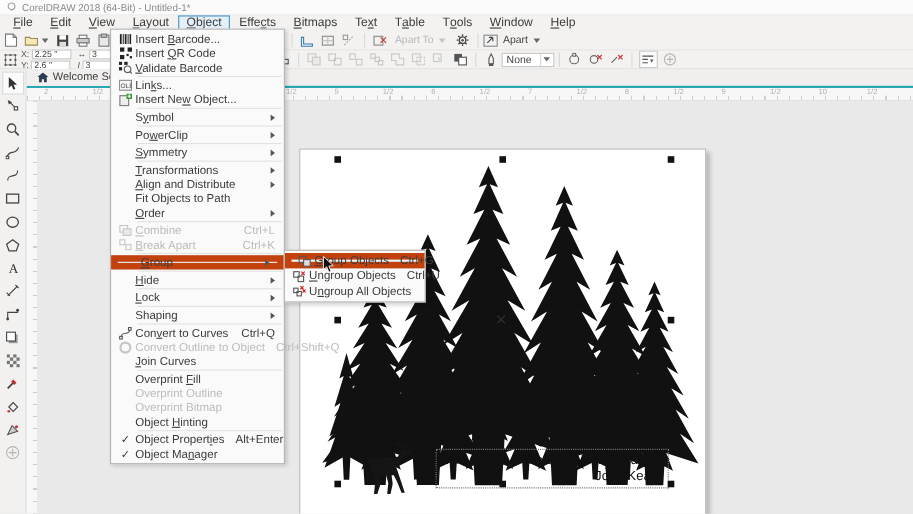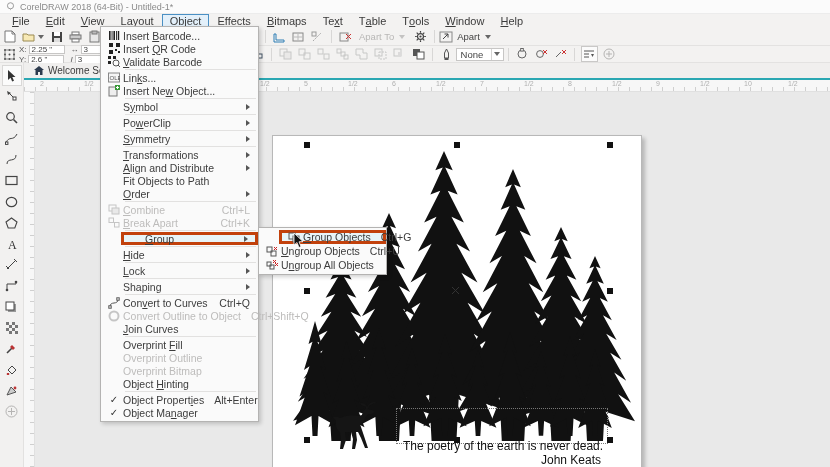--- a/index.html
+++ b/index.html
@@ -56,38 +56,38 @@
   .toolbox{left:0;top:63px;width:24px;height:404px;background:#f2f1f0;border-right:1px solid #e2e1e0;
            box-sizing:border-box;display:flex;flex-direction:column;align-items:center;padding-top:2px;}
   .tool{width:20px;height:21px;display:flex;align-items:center;justify-content:center;}
   
   .canvas{left:35px;top:92px;width:795px;height:375px;background:#e9e9e9;}
   .page{position:absolute;left:237px;top:43px;width:370px;height:340px;background:#fff;
         border:1px solid #b8b8b8;box-shadow:3px 3px 4px rgba(0,0,0,.22);box-sizing:border-box;}
   .handle{position:absolute;width:6px;height:6px;background:#111;}
   .quotebox{position:absolute;left:123px;top:272px;width:212px;height:36px;border:1px dotted #777;
             box-sizing:border-box;font-size:12px;color:#111;padding:2px 6px 0 6px;}
-  .quotebox .l1{text-align:center;white-space:nowrap;margin-top:28px;}
+  .quotebox .l1{text-align:center;white-space:nowrap;}
   .quotebox .l2{text-align:right;}
   
   .menu{left:100px;top:26px;width:159px;background:#fafafa;border:1px solid #b4b3b2;
         box-shadow:2px 2px 4px rgba(0,0,0,.18);padding:2px 0;box-sizing:border-box;z-index:50;}
   .submenu{left:258px;top:227px;width:129px;background:#fafafa;border:1px solid #b4b3b2;
         box-shadow:2px 2px 4px rgba(0,0,0,.18);padding:2px 0;box-sizing:border-box;z-index:55;}
   .mi{display:flex;align-items:center;height:13px;padding:0 7px 0 3px;font-size:10.5px;color:#3c3c3c;
       box-sizing:border-box;border:1px solid transparent;}
   .submenu .mi{height:14px;}
   .mi .ic{width:18px;flex:0 0 auto;display:flex;align-items:center;justify-content:center;}
   .mi .lbl{white-space:nowrap;text-align:center;}
   .mi .sc{margin-left:auto;padding-left:10px;white-space:nowrap;}
   .mi .sub-arr{margin-left:auto;width:0;height:0;border-top:3px solid transparent;
                border-bottom:3px solid transparent;border-left:4px solid #555;}
   .mi.disabled{color:#bdbcbb;}
   .mi.disabled .ic{opacity:.35;}
-  .mi.hl{background:#e8f4f8;border:3px solid #c2410c;margin-left:20px;}
+  .mi.hl{background:#e8f4f8;border:6px solid #c2410c;}
   .msep{height:1px;background:#e2e1e0;margin:1px 2px 1px 24px;}
   .chk{font-size:10px;color:#333;}
   
   .cursor{z-index:99;}
 </style>
 </head>
 <body>
 
 <div class="abs titlebar">
   <svg class="logo" viewBox="0 0 10 10">

